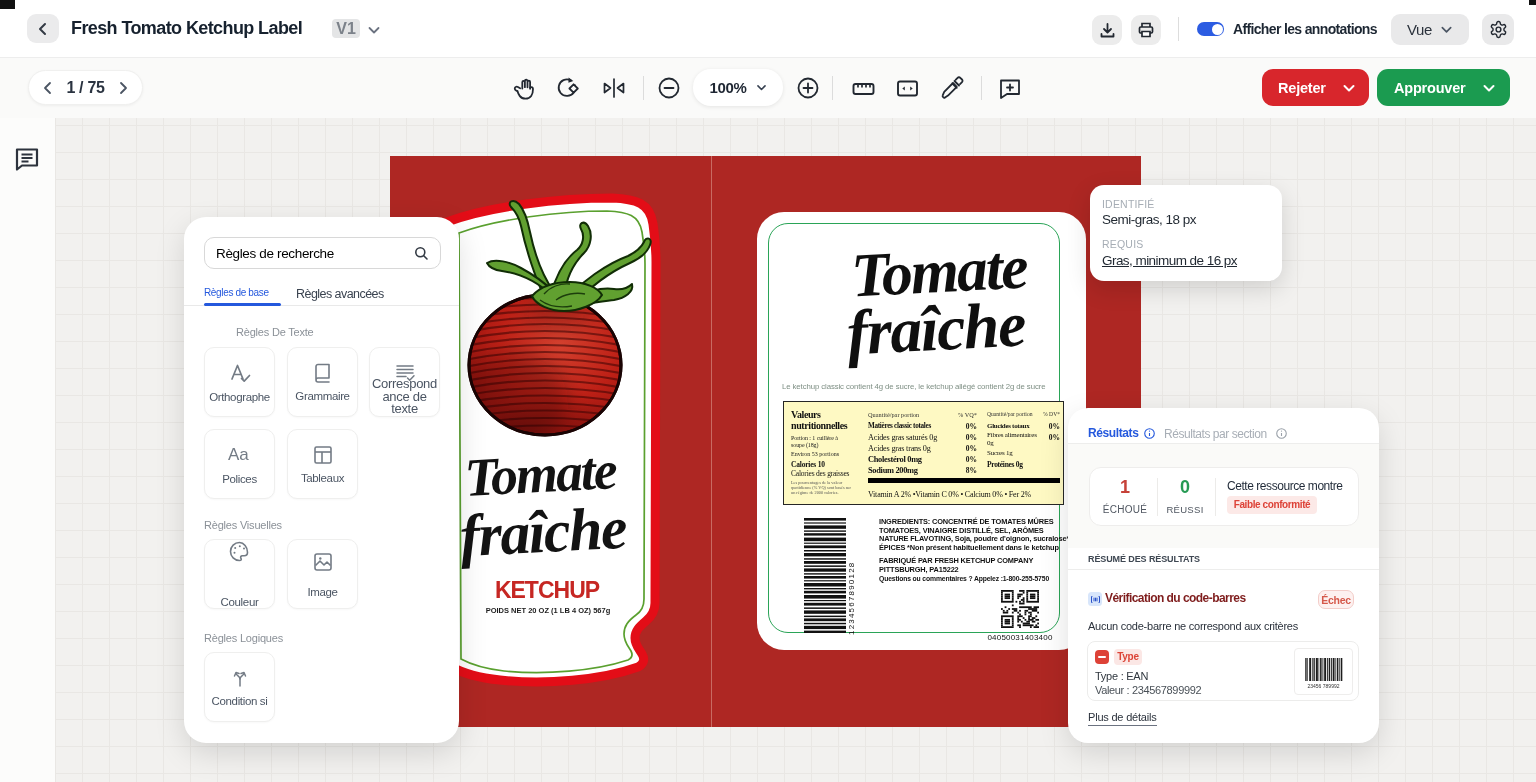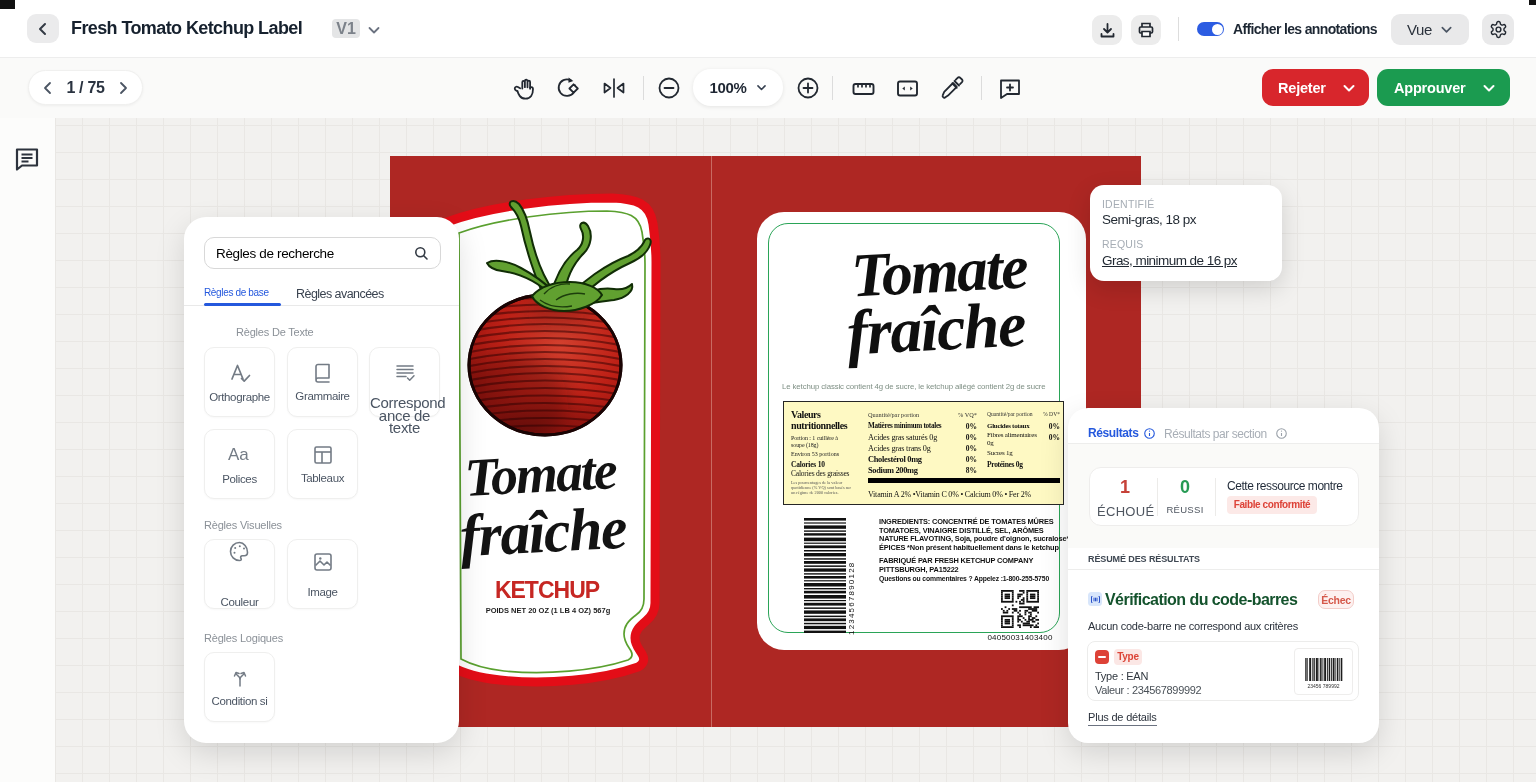--- a/index.html
+++ b/index.html
@@ -51,21 +51,21 @@
 #tooltip { position:absolute; left:1090px; top:185px; width:192px; height:96px; background:#fff; border-radius:14px; box-shadow:0 8px 24px rgba(0,0,0,.14); z-index:11; }
 
 
 #results { position:absolute; left:1068px; top:408px; width:311px; height:335px; background:#fff; border-radius:20px; box-shadow:0 10px 30px rgba(0,0,0,.13); z-index:12; overflow:hidden; }
 
 
 #commenticon { position:absolute; left:14px; top:147px; z-index:6; }
 
 .rcard { position:absolute; width:71px; height:70px; background:#fff; border:1px solid #efefee; border-radius:10px; box-shadow:0 1px 2px rgba(0,0,0,.03); display:flex; flex-direction:column; align-items:center; justify-content:center; gap:6px; }
 .rcard span { font-size:11.5px; letter-spacing:-0.35px; color:#4b5563; }
-.rcard.corr span { font-size:15px; letter-spacing:-0.3px;margin-top:19px; }
+.rcard.corr span { font-size:13px; letter-spacing:-0.3px; }
 </style>
 </head>
 <body>
 <div id="page">
   <div class="cornermark-tl"></div>
   <div class="cornermark-tr"></div>
 
   <div id="canvas"></div>
   <div id="leftsidebar"></div>
   <div id="commenticon">
@@ -160,21 +160,21 @@
     <div style="position:absolute;left:26px;top:189px;width:281px;height:104px;border:1.5px solid #262626;background:#fef9c3;font-family:Liberation Serif, serif;color:#111;">
       <div style="position:absolute;left:7px;top:8px;font-size:10px;font-weight:bold;letter-spacing:-0.4px;line-height:10.5px;">Valeurs<br>nutritionnelles</div>
       <div style="position:absolute;left:7px;top:33px;font-size:6px;letter-spacing:-0.1px;line-height:7px;color:#222;">Portion : 1 cuillère à<br>soupe (18g)</div>
       <div style="position:absolute;left:7px;top:49px;font-size:6px;color:#222;">Environ 53 portions</div>
       <div style="position:absolute;left:7px;top:58px;font-size:7.5px;font-weight:bold;letter-spacing:-0.2px;">Calories 10</div>
       <div style="position:absolute;left:7px;top:67px;font-size:7.5px;letter-spacing:-0.2px;">Calories des graisses</div>
       <div style="position:absolute;left:7px;top:78px;font-size:4.3px;line-height:5.2px;color:#555;">Les pourcentages de la valeur<br>quotidienne (% VQ) sont basés sur<br>un régime de 2000 calories.</div>
 
       <div style="position:absolute;left:84px;top:9px;font-size:6.3px;color:#333;">Quantité/par portion</div>
       <div style="position:absolute;left:168px;top:9px;width:25px;text-align:right;font-size:6.3px;color:#333;">% VQ*</div>
-      <div style="position:absolute;left:84px;top:20px;font-size:7.2px;font-weight:bold;letter-spacing:-0.3px;">Matières minimum totales</div>
+      <div style="position:absolute;left:84px;top:20px;font-size:7.2px;font-weight:bold;letter-spacing:-0.3px;">Matières classic totales</div>
       <div style="position:absolute;left:84px;top:31px;font-size:8.2px;letter-spacing:-0.2px;">Acides gras saturés 0g</div>
       <div style="position:absolute;left:84px;top:42px;font-size:8.2px;letter-spacing:-0.2px;">Acides gras trans 0g</div>
       <div style="position:absolute;left:84px;top:53px;font-size:8.4px;font-weight:bold;letter-spacing:-0.3px;">Cholestérol 0mg</div>
       <div style="position:absolute;left:84px;top:64px;font-size:8.4px;font-weight:bold;letter-spacing:-0.3px;">Sodium 200mg</div>
       <div style="position:absolute;left:170px;top:20px;width:23px;text-align:right;font-size:7.5px;font-weight:bold;">0%</div>
       <div style="position:absolute;left:170px;top:31px;width:23px;text-align:right;font-size:7.5px;font-weight:bold;">0%</div>
       <div style="position:absolute;left:170px;top:42px;width:23px;text-align:right;font-size:7.5px;font-weight:bold;">0%</div>
       <div style="position:absolute;left:170px;top:53px;width:23px;text-align:right;font-size:7.5px;font-weight:bold;">0%</div>
       <div style="position:absolute;left:170px;top:64px;width:23px;text-align:right;font-size:7.5px;font-weight:bold;">8%</div>
       <div style="position:absolute;left:84px;top:76px;width:192px;height:5px;background:#000;"></div>
@@ -443,42 +443,42 @@
     <div style="position:absolute;left:96px;top:19px;font-size:12px;letter-spacing:-0.45px;color:#a8aeb6;">Résultats par section</div>
     <svg style="position:absolute;left:208px;top:20px" width="11" height="11" viewBox="0 0 12 12">
         <circle cx="6" cy="6" r="5.2" fill="none" stroke="#9aa1a9" stroke-width="1.2"></circle>
         <line x1="6" y1="5.4" x2="6" y2="8.6" stroke="#9aa1a9" stroke-width="1.2"></line>
         <circle cx="6" cy="3.4" r="0.7" fill="#9aa1a9"></circle>
       </svg>
     <div style="position:absolute;left:0;top:35px;width:311px;height:105px;background:#fafaf8;border-top:1px solid #ededec;"></div>
 
     <div style="position:absolute;left:21px;top:59px;width:270px;height:59px;background:#fff;border:1px solid #eeedec;border-radius:12px;">
       <div style="position:absolute;left:17px;top:9px;width:36px;text-align:center;font-size:18px;font-weight:bold;color:#c64138;">1</div>
-      <div style="position:absolute;left:7px;top:36px;width:56px;text-align:center;font-size:13px;letter-spacing:0.3px;color:#4f5660;">ÉCHOUÉ</div>
+      <div style="position:absolute;left:7px;top:36px;width:56px;text-align:center;font-size:10px;letter-spacing:0.3px;color:#4f5660;">ÉCHOUÉ</div>
       <div style="position:absolute;left:67px;top:10px;width:1px;height:38px;background:#ecebe9;"></div>
       <div style="position:absolute;left:77px;top:9px;width:36px;text-align:center;font-size:18px;font-weight:bold;color:#259a53;">0</div>
       <div style="position:absolute;left:67px;top:36px;width:56px;text-align:center;font-size:9.5px;letter-spacing:0.3px;color:#4f5660;">RÉUSSI</div>
       <div style="position:absolute;left:125px;top:10px;width:1px;height:38px;background:#ecebe9;"></div>
       <div style="position:absolute;left:137px;top:11px;font-size:12px;letter-spacing:-0.45px;color:#1f2937;white-space:nowrap;">Cette ressource montre</div>
       <div style="position:absolute;left:137px;top:28px;width:90px;height:18px;background:#fce9e7;border-radius:4px;text-align:center;line-height:18px;font-size:10px;font-weight:bold;letter-spacing:-0.4px;color:#dd4237;">Faible conformité</div>
     </div>
     <div style="position:absolute;left:20px;top:146px;font-size:9px;font-weight:bold;letter-spacing:-0.1px;color:#3e4752;">RÉSUMÉ DES RÉSULTATS</div>
     <div style="position:absolute;left:0;top:161px;width:311px;height:1px;background:#ededec;"></div>
 
     <div style="position:absolute;left:20px;top:184px;width:14px;height:14px;background:#d8e6fb;border-radius:3.5px;"></div>
     <svg style="position:absolute;left:22.5px;top:187.5px" width="9" height="7" viewBox="0 0 9 7">
         <g stroke="#2a53c9" stroke-width="1" fill="none">
           <path d="M1.4 0.5 H0.5 V6.5 H1.4"></path>
           <path d="M7.6 0.5 H8.5 V6.5 H7.6"></path>
           <line x1="3" y1="1.7" x2="3" y2="5.3"></line>
           <line x1="4.5" y1="1.7" x2="4.5" y2="5.3"></line>
           <line x1="6" y1="1.7" x2="6" y2="5.3"></line>
         </g>
       </svg>
-    <div style="position:absolute;left:37px;top:183px;font-size:16px;font-weight:bold;letter-spacing:-0.55px;color:#14532d;">Vérification du code-barres</div>
+    <div style="position:absolute;left:37px;top:183px;font-size:12px;font-weight:bold;letter-spacing:-0.55px;color:#7f1d1d;">Vérification du code-barres</div>
     <div style="position:absolute;left:250px;top:182px;width:36px;height:19px;background:#fdf1f0;border:1px solid #f3cdc9;border-radius:7px;text-align:center;line-height:18px;font-size:10.5px;font-weight:600;letter-spacing:-0.3px;color:#d5594b;">Échec</div>
     <div style="position:absolute;left:20px;top:212px;font-size:11px;letter-spacing:-0.25px;color:#2b323c;">Aucun code-barre ne correspond aux critères</div>
 
     <div style="position:absolute;left:19px;top:233px;width:272px;height:60px;border:1px solid #ececeb;border-radius:8px;background:#fff;">
       <div style="position:absolute;left:7px;top:8px;width:14px;height:14px;background:#dd4237;border-radius:4px;"></div>
       <div style="position:absolute;left:10px;top:14px;width:8px;height:2px;background:#fff;border-radius:1px;"></div>
       <div style="position:absolute;left:26px;top:7px;width:28px;height:16px;background:#fbe7e5;border-radius:4px;text-align:center;line-height:16px;font-size:10px;font-weight:600;letter-spacing:-0.3px;color:#dc4437;">Type</div>
       <div style="position:absolute;left:7px;top:28px;font-size:11px;letter-spacing:-0.25px;color:#30373f;">Type : EAN</div>
       <div style="position:absolute;left:7px;top:42px;font-size:11px;letter-spacing:-0.35px;color:#4a5158;">Valeur : 234567899992</div>
       <div style="position:absolute;left:206px;top:6px;width:59px;height:47px;border:1px solid #eeedec;border-radius:4px;background:#fff;">

